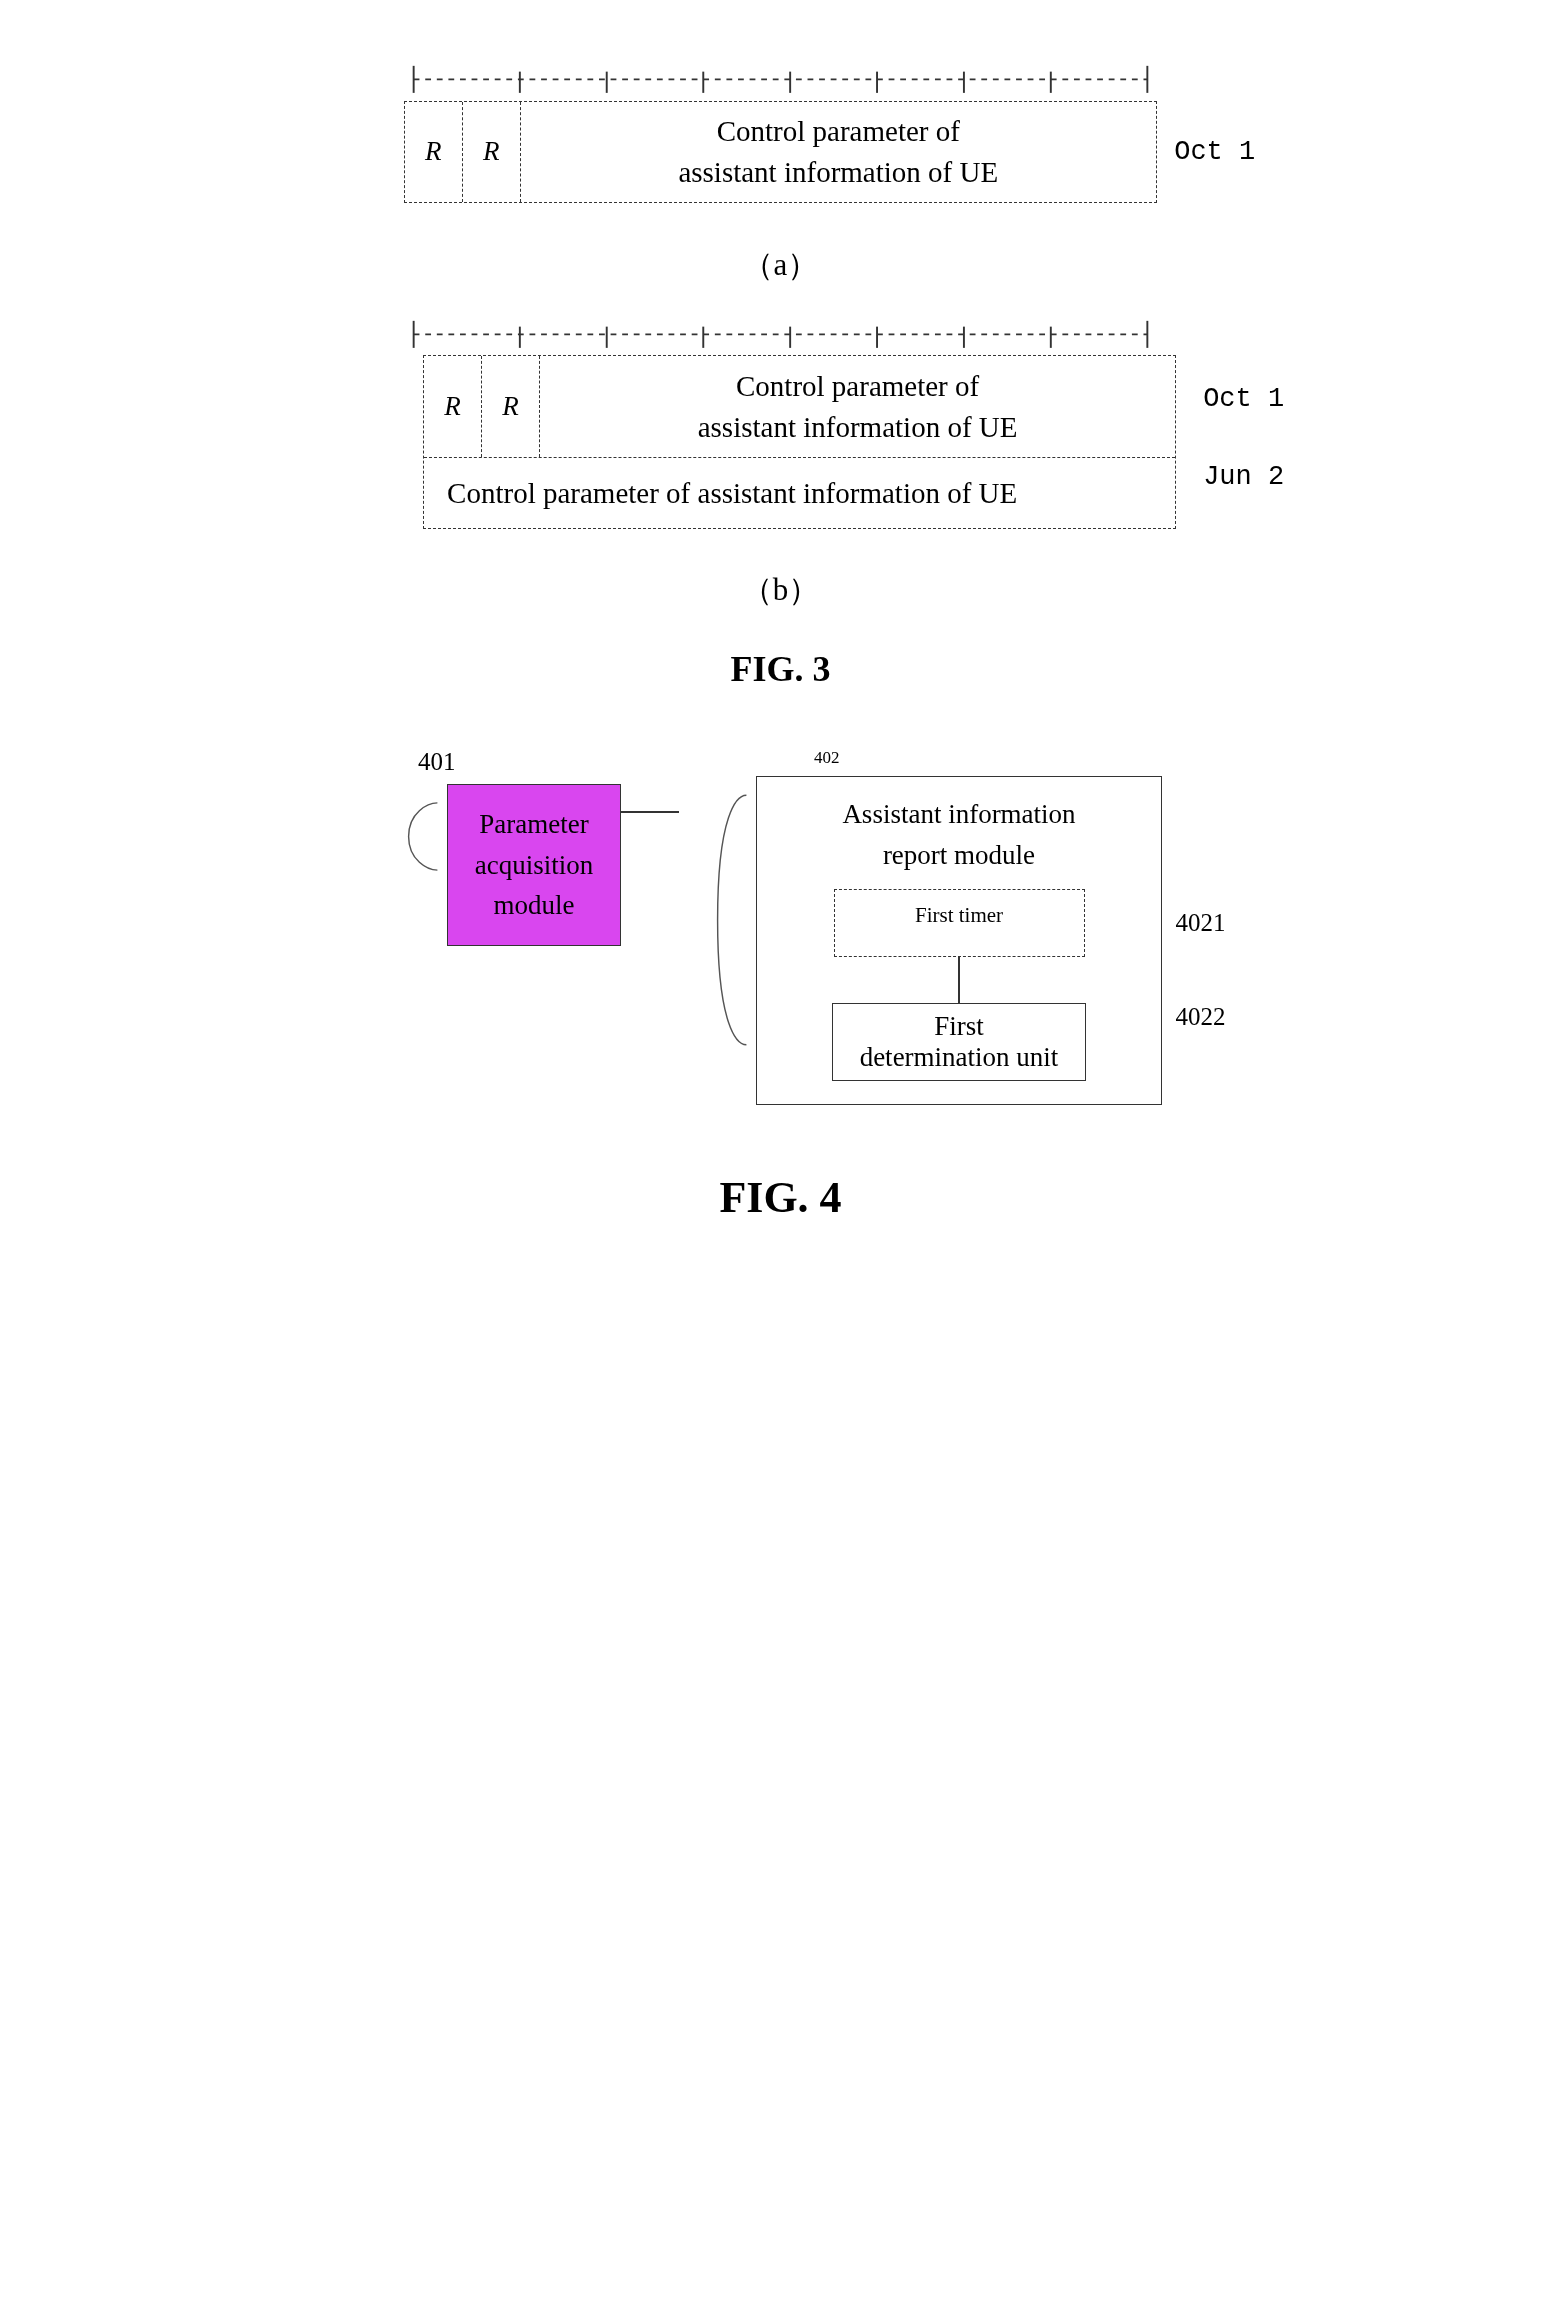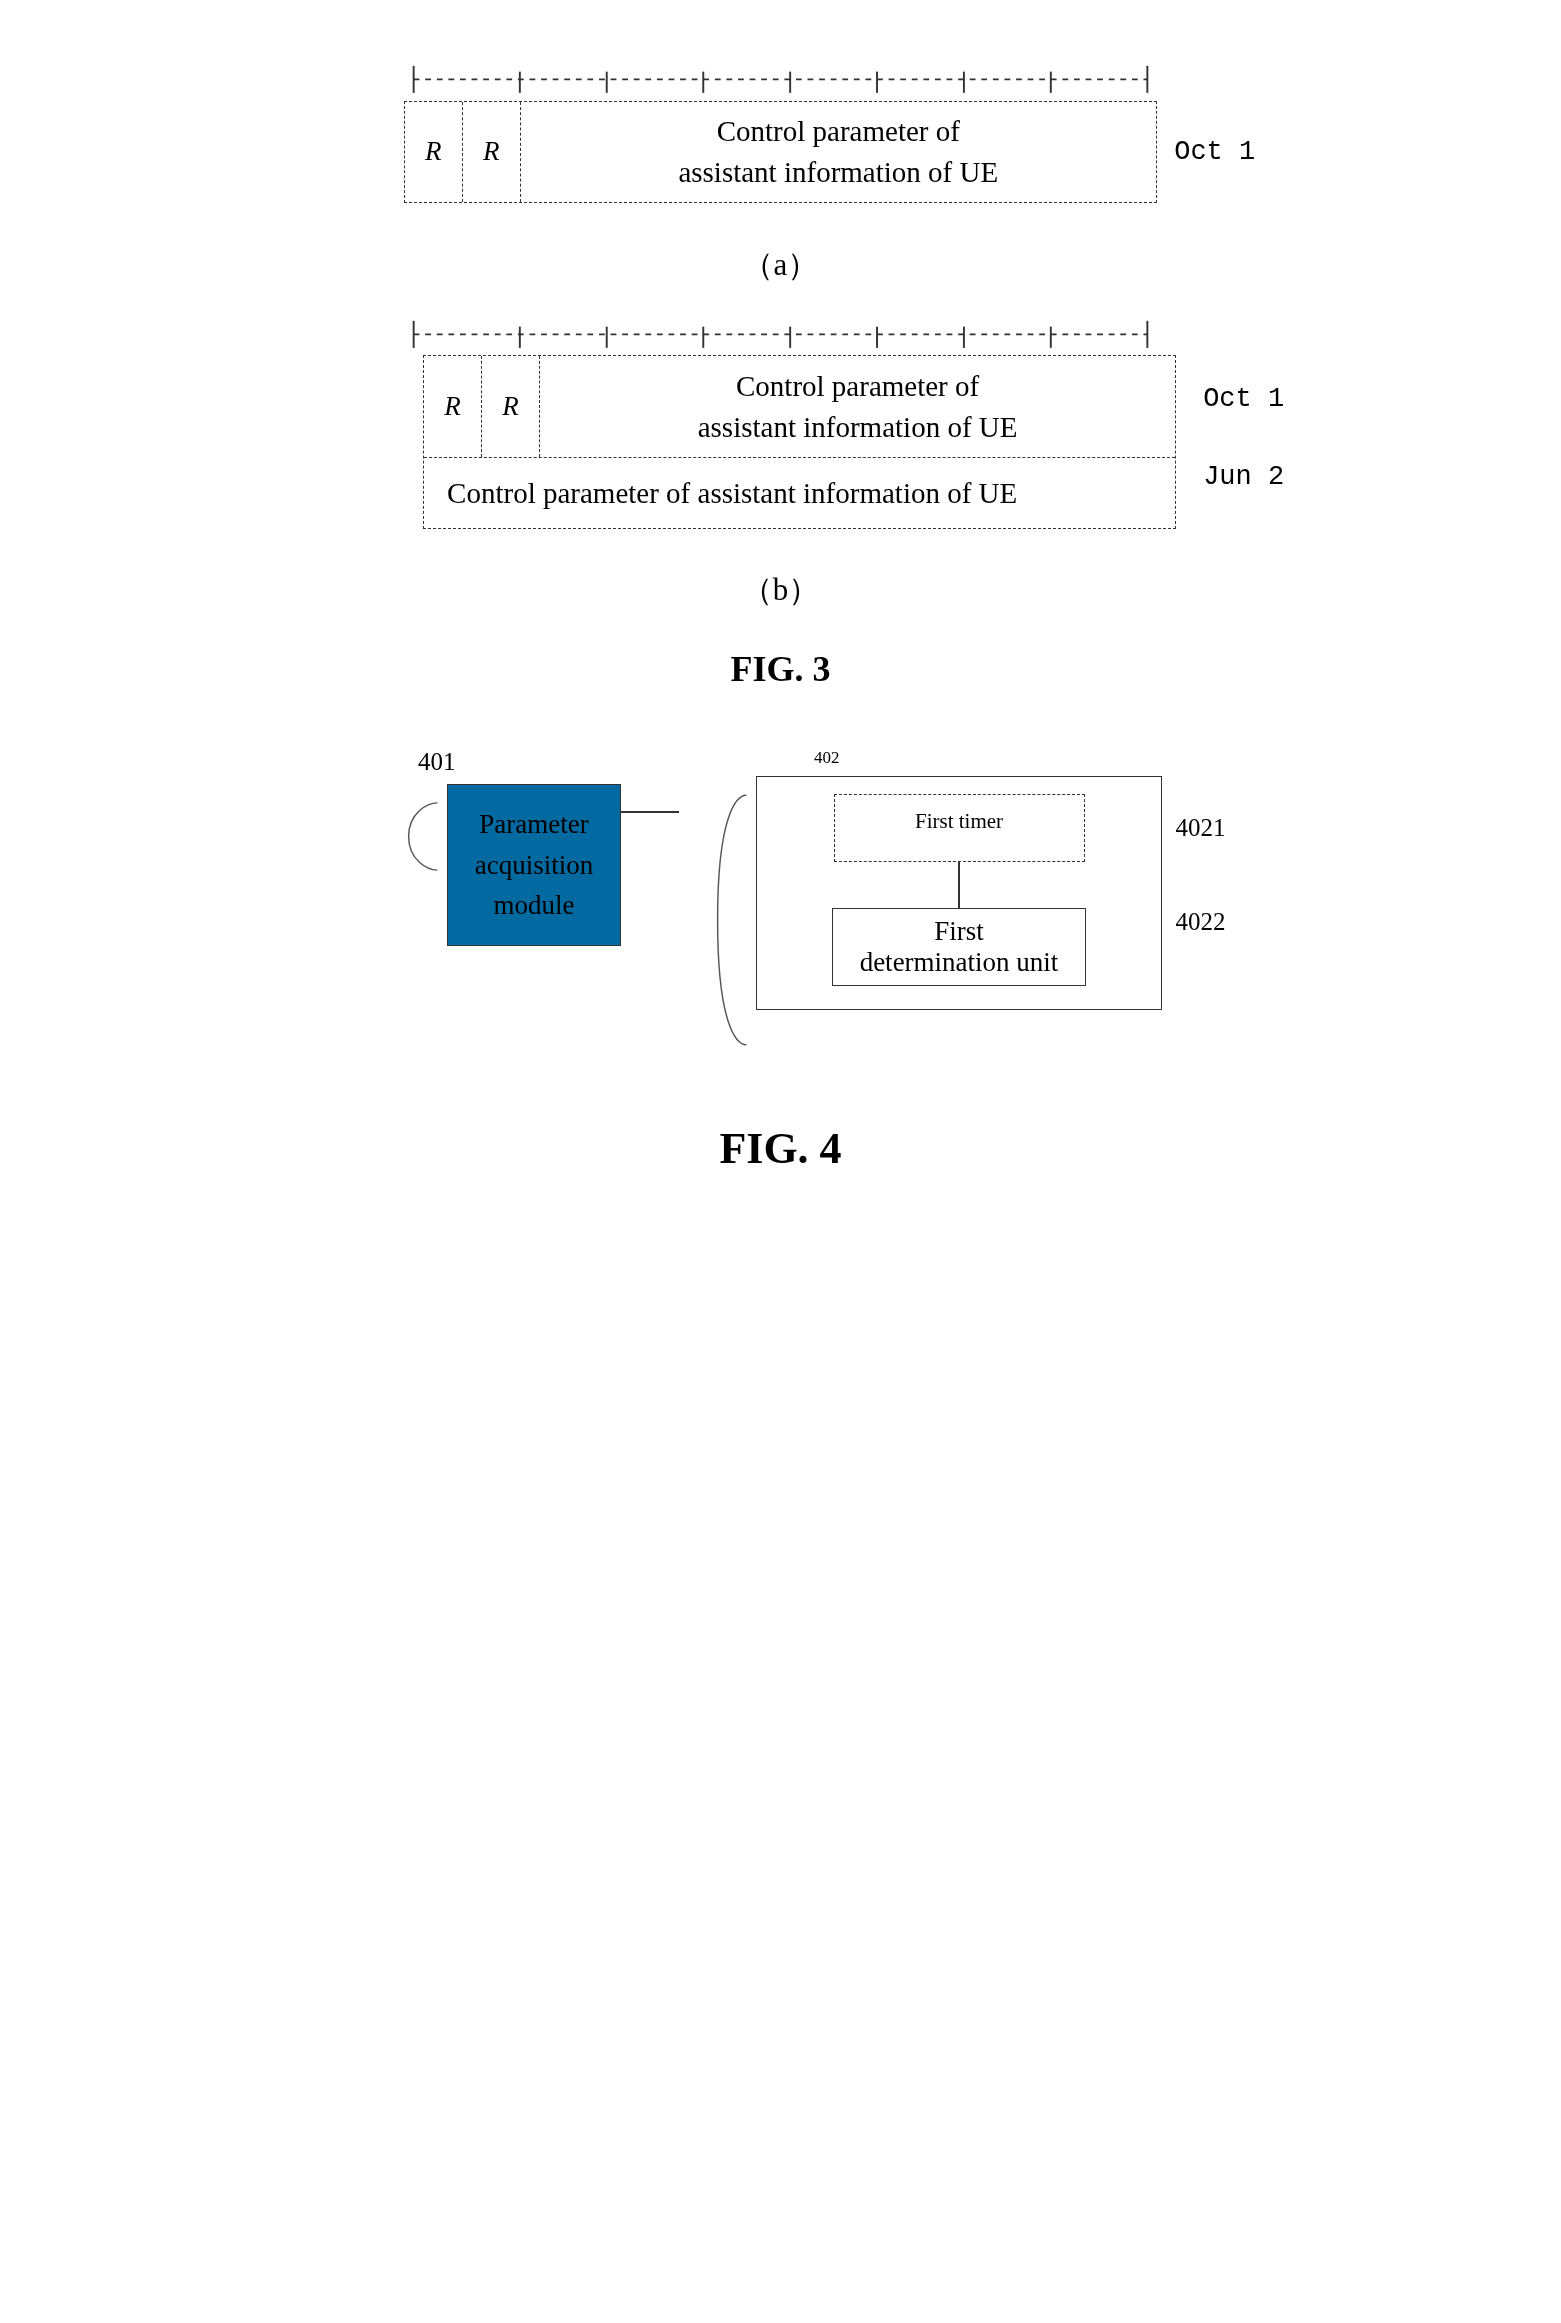--- a/index.html
+++ b/index.html
@@ -199,21 +199,21 @@
 
     .module-box {
       border: 1.4px solid #333;
       display: flex;
       align-items: center;
       justify-content: center;
       text-align: center;
       font-size: 27px;
       line-height: 1.5;
       padding: 19.3px 23px;
-      background: #0369a1;
+      background: #d946ef;
       min-width: 174px;
       min-height: 126px;
     }
 
     
     .module-right {
       display: flex;
       flex-direction: column;
       align-items: flex-start;
       margin-left: 29px;
@@ -415,20 +415,24 @@
       <div class="horiz-connector"></div>
 
       <div class="module-right">
         <div style="font-size:17px; margin-bottom:7.7px; margin-left:106px; font-family:'Times New Roman',serif;">402</div>
 
         <div style="display:flex; flex-direction:row; align-items:flex-start;">
           <svg width="48" height="270" style="flex-shrink:0; margin-top:9.7px;" viewBox="0 0 50 280">
             <path d="M 40 10 C 30 10, 10 30, 10 140 C 10 250, 30 270, 40 270" stroke="#555" stroke-width="1.5" fill="none"></path>
           </svg>
           <div class="module-report-outer">
+            <div class="module-report-title">
+              <span style="white-space:pre-line;">Assistant information
+report module</span>
+            </div>
 
             <div style="position:relative; width:100%; display:flex; justify-content:center; margin-bottom:0;">
               <div class="inner-dashed">
                 <span>First timer</span>
               </div>
               <span class="label-4021">4021</span>
             </div>
 
             <div class="connector-line"></div>
 

